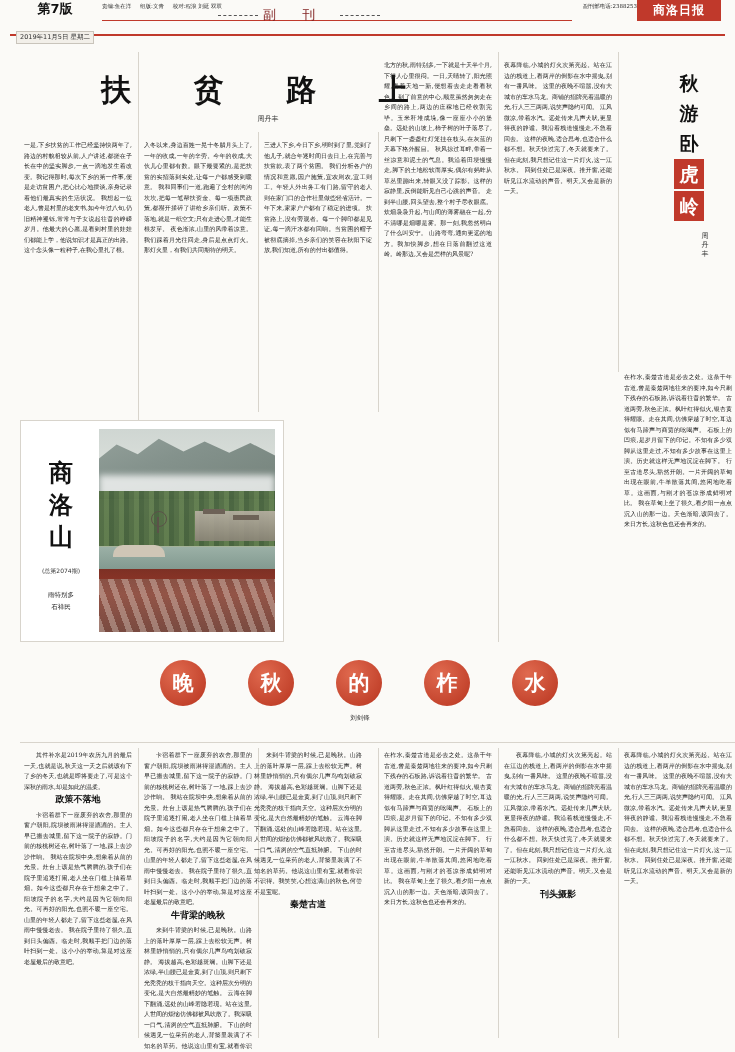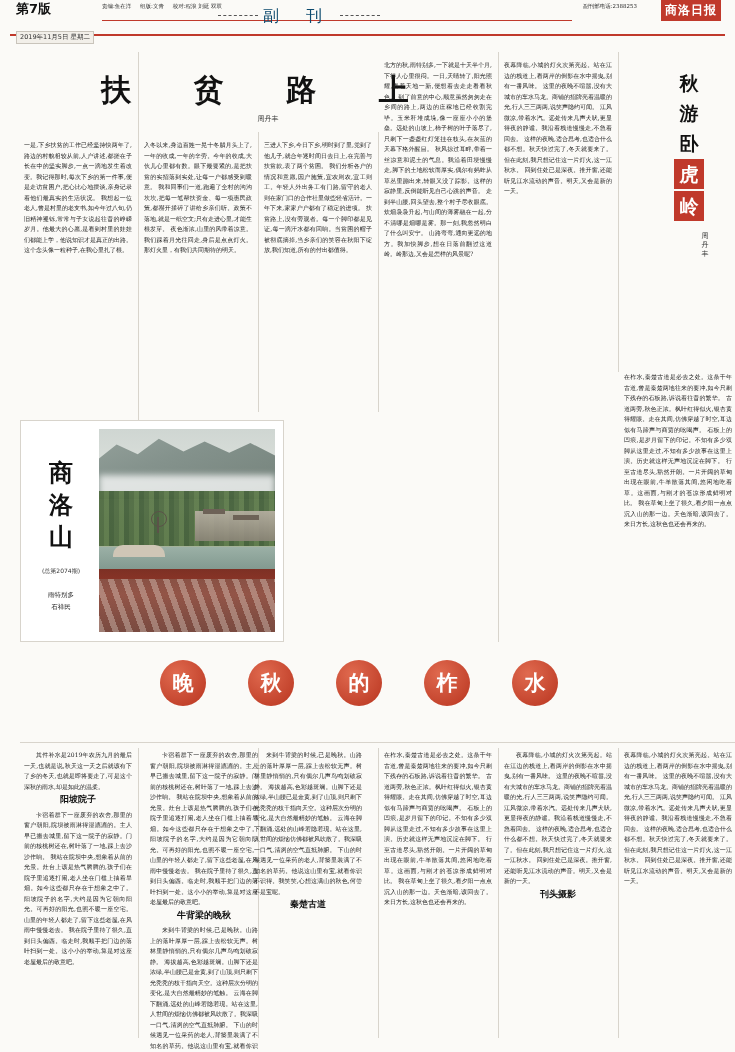--- a/index.html
+++ b/index.html
@@ -6,30 +6,30 @@
   body{
     width:735px;height:1052px;background:#fbfaf7;
     font-family:"DejaVu Sans","Liberation Sans",sans-serif;
     color:#1a1a1a;overflow:hidden;position:relative;
   }
   .page{position:relative;width:735px;height:1052px;box-sizing:border-box;padding:0 10px;}
 
   
   .masthead{position:relative;height:34px;border-bottom:2px solid #c0392b;}
   .mh-left{position:absolute;left:6px;top:0px;}
-  .mh-ban{font-size:13px;font-weight:bold;letter-spacing:0px;color:#111;}
+  .mh-ban{font-size:13px;font-weight:bold;letter-spacing:0px;color:#111;text-align:center;}
   .mh-date{margin-top:13px;font-size:6.5px;color:#333;border:1px solid #c9c4bb;padding:1px 3px;display:inline-block;background:#f2efe9;}
   .mh-credits{position:absolute;left:92px;top:2px;font-size:5.5px;color:#333;line-height:9px;}
   .mh-credits span{margin-right:7px;}
   .mh-rule{position:absolute;left:92px;top:20px;width:470px;height:1px;background:#c0392b;}
-  .mh-fukan{position:absolute;left:253px;top:6px;font-size:16px;letter-spacing:11px;color:#0c4a6e;}
+  .mh-fukan{position:absolute;left:253px;top:6px;font-size:13px;letter-spacing:11px;color:#7f1d1d;}
   .mh-dashL{position:absolute;left:208px;top:15px;width:40px;height:0;border-top:1px dashed #555;}
   .mh-dashR{position:absolute;left:330px;top:15px;width:40px;height:0;border-top:1px dashed #555;}
   .mh-phone{position:absolute;right:88px;top:3px;font-size:5.5px;color:#333;}
-  .mh-logo{position:absolute;right:4px;top:0px;background:#c0392b;color:#fff;font-size:12px;font-weight:bold;padding:2px 4px;letter-spacing:1px;}
+  .mh-logo{position:absolute;right:4px;top:0px;background:#c0392b;color:#fff;font-size:12px;font-weight:bold;padding:2px 16px;letter-spacing:1px;}
 
   
   .body-wrap{position:relative;margin-top:6px;height:980px;}
   .vsep{position:absolute;top:0;width:0;border-left:1px solid #d8d4cc;}
 
   .headline{
     position:absolute;left:18px;top:28px;width:480px;text-align:center;
     font-size:30px;font-weight:bold;letter-spacing:26px;color:#111;
     font-family:"DejaVu Serif","Liberation Serif",serif;
   }
@@ -184,39 +184,40 @@
       </div>
     </div>
 
     <div class="banner">
       <div class="bchar" style="left:0px;">晚</div>
       <div class="bchar" style="left:88px;">秋</div>
       <div class="bchar" style="left:176px;">的</div>
       <div class="bchar" style="left:264px;">柞</div>
       <div class="bchar" style="left:352px;">水</div>
     </div>
+    <div class="bauthor">刘剑锋</div>
 
     <div class="hsep" style="left:10px;top:700px;width:715px;"></div>
 
     <div class="vsep" style="left:128px;top:706px;height:290px;"></div>
     <div class="vsep" style="left:248px;top:706px;height:290px;"></div>
     <div class="vsep" style="left:368px;top:706px;height:290px;"></div>
     <div class="vsep" style="left:488px;top:706px;height:290px;"></div>
     <div class="vsep" style="left:608px;top:706px;height:290px;"></div>
 
     <div class="col" style="left:14px;top:708px;width:108px;height:290px;">
       <div style="text-indent:12px;">其件补水是2019年农历九月的最后一天,也就是说,秋天这一天之后就该有下了乡的冬天,也就是即将要走了,可是这个深秋的雨水,却是如此的温柔。</div>
-      <div class="sec-title">阳坡院子</div>
+      <div class="sec-title">政策不落地</div>
       <div style="text-indent:12px;">卡宿着群下一座废弃的农舍,那里的窗户朝阳,院坝被雨淋得湿漉漉的。主人早已搬去城里,留下这一院子的寂静。门前的核桃树还在,树叶落了一地,踩上去沙沙作响。
 我站在院坝中央,想象着从前的光景。灶台上该是热气腾腾的,孩子们在院子里追逐打闹,老人坐在门槛上抽着旱烟。如今这些都只存在于想象之中了。
 阳坡院子的名字,大约是因为它朝向阳光。可再好的阳光,也照不暖一座空宅。山里的年轻人都走了,留下这些老屋,在风雨中慢慢老去。
 我在院子里待了很久,直到日头偏西。临走时,我顺手把门边的落叶扫到一处。这小小的举动,算是对这座老屋最后的敬意吧。</div>
     </div>
 
-    <div class="col" style="left:140px;top:708px;width:108px;height:290px;">
+    <div class="col" style="left:134px;top:708px;width:108px;height:290px;">
       <div style="text-indent:12px;">卡宿着群下一座废弃的农舍,那里的窗户朝阳,院坝被雨淋得湿漉漉的。主人早已搬去城里,留下这一院子的寂静。门前的核桃树还在,树叶落了一地,踩上去沙沙作响。
 我站在院坝中央,想象着从前的光景。灶台上该是热气腾腾的,孩子们在院子里追逐打闹,老人坐在门槛上抽着旱烟。如今这些都只存在于想象之中了。
 阳坡院子的名字,大约是因为它朝向阳光。可再好的阳光,也照不暖一座空宅。山里的年轻人都走了,留下这些老屋,在风雨中慢慢老去。
 我在院子里待了很久,直到日头偏西。临走时,我顺手把门边的落叶扫到一处。这小小的举动,算是对这座老屋最后的敬意吧。</div>
       <div class="sec-title">牛背梁的晚秋</div>
       <div style="text-indent:12px;">来到牛背梁的时候,已是晚秋。山路上的落叶厚厚一层,踩上去松软无声。树林里静悄悄的,只有偶尔几声鸟鸣划破寂静。
 海拔越高,色彩越斑斓。山脚下还是浓绿,半山腰已是金黄,到了山顶,则只剩下光秃秃的枝干指向天空。这种层次分明的变化,是大自然最精妙的笔触。
 云海在脚下翻涌,远处的山峰若隐若现。站在这里,人世间的烦恼仿佛都被风吹散了。我深吸一口气,清冽的空气直抵肺腑。
 下山的时候遇见一位采药的老人,背篓里装满了不知名的草药。他说这山里有宝,就看你识不识得。我笑笑,心想这满山的秋色,何尝不是宝呢。</div>
     </div>

